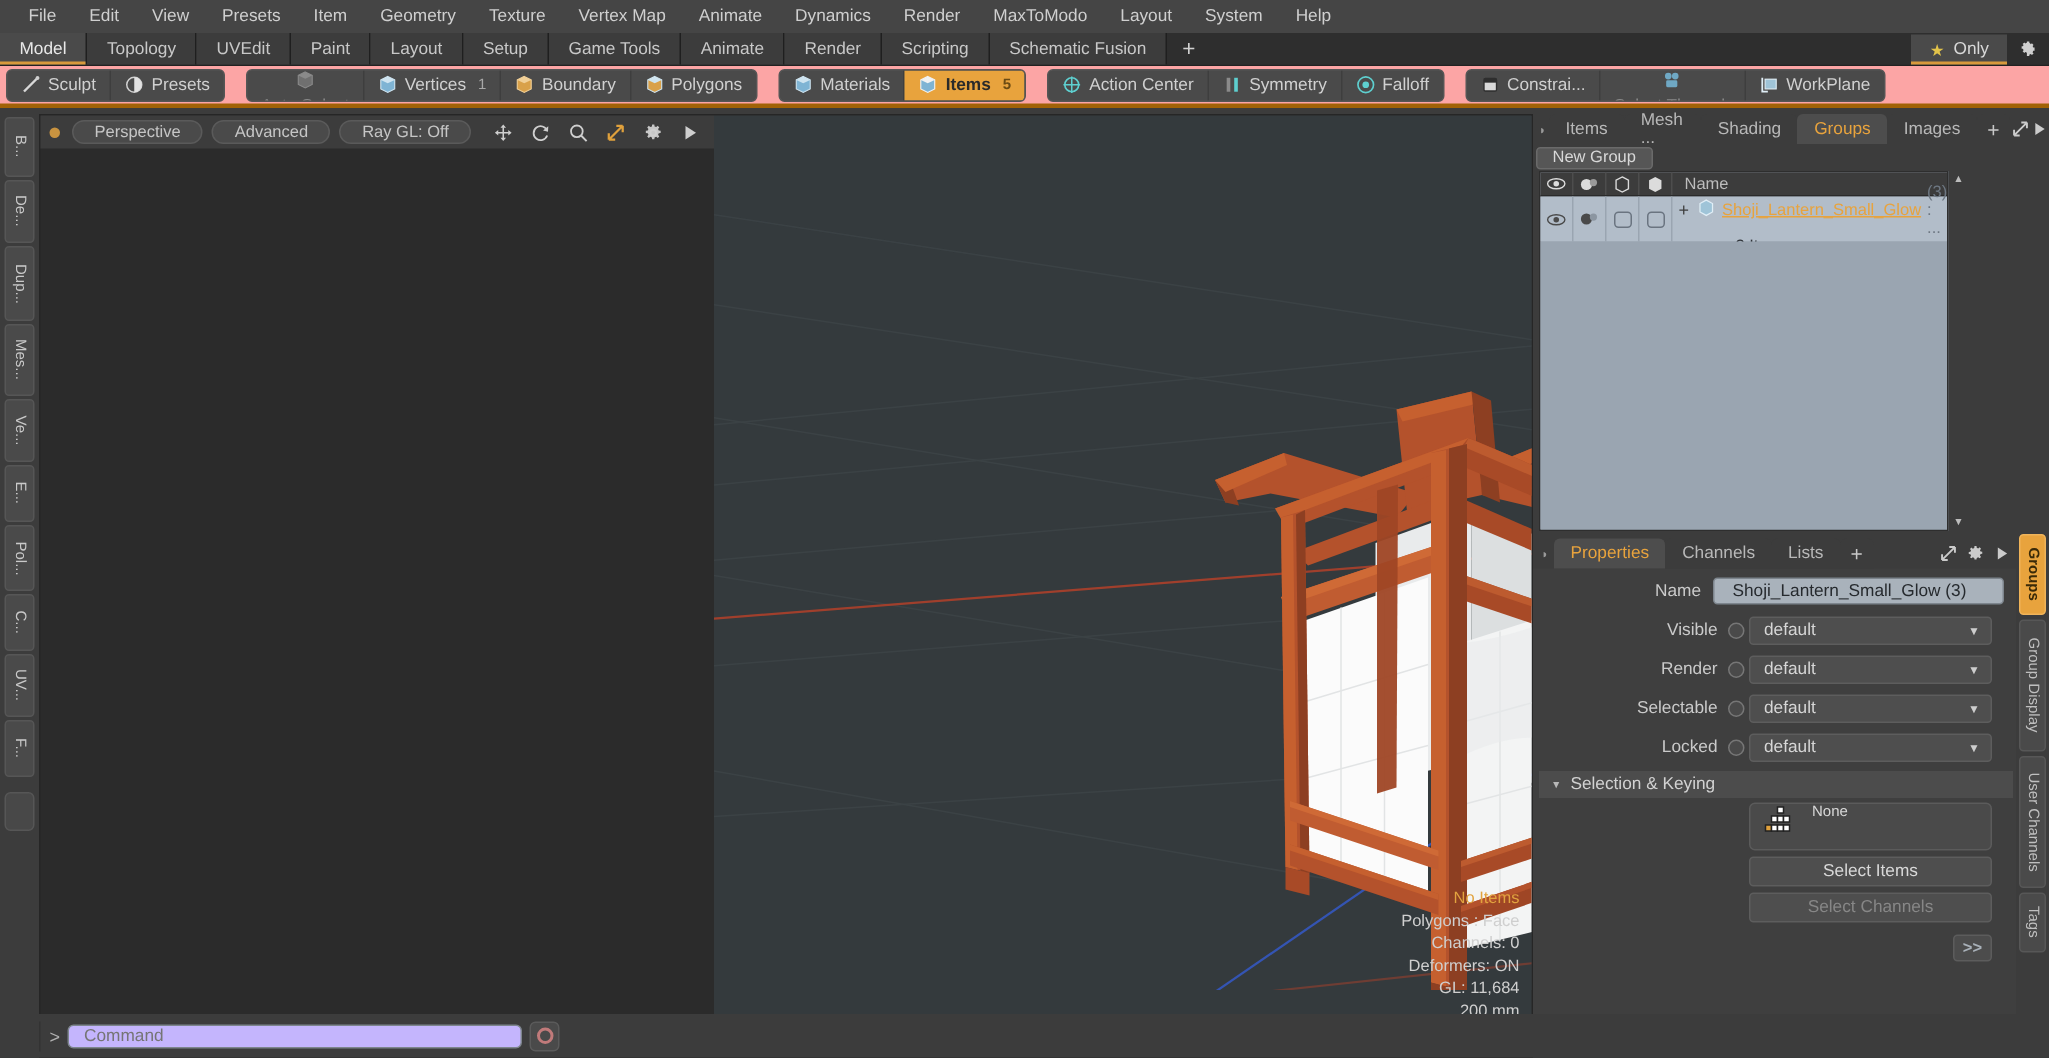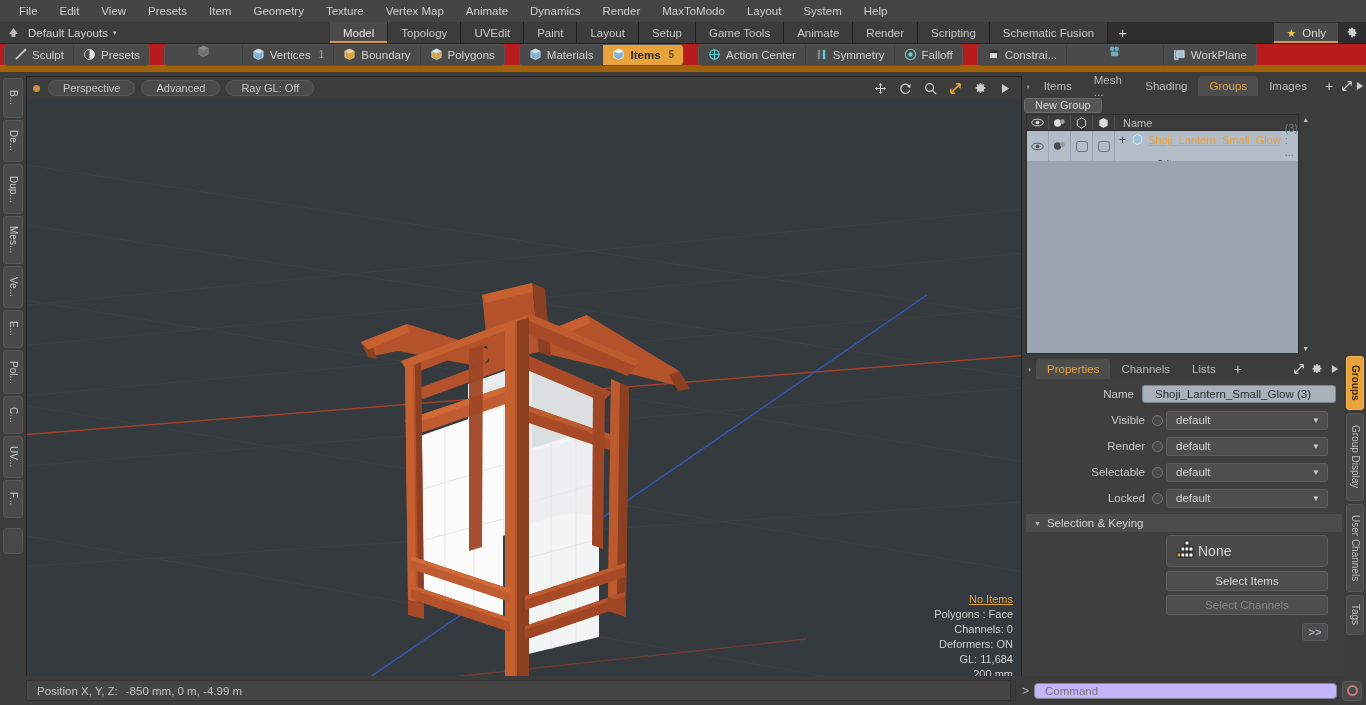--- a/index.html
+++ b/index.html
@@ -30,21 +30,21 @@
   .ltab.sel:after{content:"";position:absolute;left:0;right:0;bottom:0;height:2px;background:#d89a3c;}
   .ltab.plus{background:#2e2e2e;border-right:none;font-size:15px;color:#d0d0d0;padding:0 10px;}
   .lay-right{display:flex;align-items:center;background:#2e2e2e;padding-right:2px;}
   .only-btn{display:flex;align-items:center;gap:6px;background:#4a4a4a;padding:2px 12px 1px;height:20px;
             position:relative;color:#d8d8d8;font-size:11.5px;}
   .only-btn:after{content:"";position:absolute;left:0;right:0;bottom:0;height:2px;background:#d89a3c;}
   .star{color:#e3c44a;font-size:11px;}
   .gear-top{width:26px;height:20px;display:flex;align-items:center;justify-content:center;color:#cfcfcf;font-size:13px;}
 
   
-  .toolrow{height:28px;background:#b91c1c;display:flex;align-items:center;padding:0 4px;gap:4px;border-bottom:7px solid #a16207;}
+  .toolrow{height:28px;background:#fca5a5;display:flex;align-items:center;padding:0 4px;gap:4px;border-bottom:3px solid #a16207;}
   .grp{display:flex;align-items:stretch;background:#4a4a4a;border:1px solid #555;border-radius:4px;height:22px;overflow:hidden;}
   .tbtn{display:flex;align-items:center;gap:5px;padding:0 9px;font-size:11.5px;color:#d0d0d0;border-right:1px solid #3e3e3e;cursor:default;position:relative;}
   .tbtn:last-child{border-right:none;}
   .tbtn.dim{color:#8a8a8a;flex-direction:column;}
   .tbtn.act{background:#e8a33d;color:#2a2a2a;font-weight:bold;}
   .tbtn .num{color:#a8a8a8;font-size:10px;margin-left:3px;}
   .tbtn.act .num{color:#6b4b13;}
   .cube{width:13px;height:13px;position:relative;display:inline-block;}
   .cube svg{display:block;}
   .spacer-sm{width:6px;}
@@ -53,33 +53,33 @@
   .main{position:absolute;top:76px;left:0;right:0;bottom:0;display:flex;}
 
   
   .leftbar{width:26px;background:#3c3c3c;display:flex;flex-direction:column;align-items:center;padding-top:2px;}
   .vtab{width:20px;background:#4a4a4a;border:1px solid #565656;border-radius:3px;margin-bottom:2px;
         color:#c9c9c9;font-size:10px;writing-mode:vertical-rl;text-orientation:mixed;
         padding:6px 0;display:flex;align-items:center;justify-content:center;white-space:nowrap;overflow:hidden;}
   .vtab-sq{width:20px;height:26px;background:#484848;border:1px solid #565656;border-radius:4px;margin-top:8px;}
 
   
-  .vpcol{flex:1;display:flex;flex-direction:column;background:#2b2b2b;border:1px solid #262626;margin:0;justify-content:flex-end;}
+  .vpcol{flex:1;display:flex;flex-direction:row;background:#2b2b2b;border:1px solid #262626;margin:0;justify-content:flex-end;}
   .vphead{height:22px;background:#3c3c3c;display:flex;align-items:center;padding:0 6px;gap:6px;}
   .dot-o{width:7px;height:7px;border-radius:50%;background:#c89340;margin-right:2px;}
   .vpbtn{height:16px;padding:0 14px;display:flex;align-items:center;justify-content:center;
          background:#4a4a4a;border:1px solid #5a5a5a;border-radius:8px;font-size:11px;color:#c6c6c6;}
   .vphead .sp{flex:1;}
   .vpicon{width:19px;height:18px;display:flex;align-items:center;justify-content:center;color:#cfcfcf;}
 
   .viewport{position:relative;flex:1;overflow:hidden;background:#343a3d;}
   .viewport svg{position:absolute;inset:0;}
 
   .stats{position:absolute;right:8px;bottom:22px;text-align:right;font-size:11px;color:#cfcfcf;line-height:15px;}
-  .stats .hl{color:#e2a33f;text-decoration:underline;}
+  .stats .hl{color:#e2a33f;}
 
   
   .rightcol{width:344px;display:flex;flex-direction:column;background:#3c3c3c;}
   .rtabrow{height:20px;display:flex;align-items:stretch;background:#3c3c3c;padding-left:2px;}
   .rtc{width:12px;display:flex;align-items:center;justify-content:center;color:#9a9a9a;font-size:8px;}
   .rtab{padding:0 11px;display:flex;align-items:center;font-size:11.5px;color:#b8b8b8;background:#3c3c3c;
         border-radius:4px 4px 0 0;position:relative;cursor:default;}
   .rtab.sel{background:#4d4d4d;color:#e8a33d;}
   .rtab.plus{font-size:14px;color:#c8c8c8;padding:0 7px;}
   .rtabrow .sp{flex:1;}
@@ -120,21 +120,21 @@
   .tri{font-size:7px;color:#b8b8b8;}
   .ddrow{height:26px;display:flex;align-items:center;padding-right:16px;}
   .ddlabel{width:130px;text-align:right;padding-right:7px;font-size:11.5px;color:#cacaca;}
   .ddcircle{width:11px;height:11px;border-radius:50%;border:1px solid #767676;background:#4a4a4a;flex:0 0 11px;}
   .dd{flex:1;height:19px;background:#4e4e4e;border:1px solid #5d5d5d;border-radius:3px;
       display:flex;align-items:center;justify-content:space-between;padding:0 7px 0 9px;font-size:11.5px;color:#d6d6d6;margin-left:3px;}
   .dd .car{font-size:8px;color:#cdcdcd;}
   .skrow{display:flex;padding-right:16px;margin-top:3px;}
   .sk-pad{width:130px;}
   .sk-col{flex:1;display:flex;flex-direction:column;gap:4px;margin-left:14px;}
-  .sk-none{height:32px;background:#4a4a4a;border:1px solid #5b5b5b;border-radius:4px;display:flex;align-items:center;padding-left:9px;font-size:14px;color:#d8d8d8;}
+  .sk-none{height:32px;background:#4a4a4a;border:1px solid #5b5b5b;border-radius:4px;display:flex;gap:10px;padding-left:9px;font-size:10px;color:#d8d8d8;}
   .sk-btn{height:20px;background:#4e4e4e;border:1px solid #5d5d5d;border-radius:3px;display:flex;align-items:center;justify-content:center;font-size:11.5px;color:#d8d8d8;}
   .sk-btn.dim{color:#878787;}
   .chev{align-self:flex-end;width:26px;height:18px;background:#4c4c4c;border:1px solid #5c5c5c;border-radius:3px;
         display:flex;align-items:center;justify-content:center;color:#a8b0b8;font-size:11px;font-weight:bold;margin-top:4px;}
 
   .rsidebar{width:22px;background:#3c3c3c;display:flex;flex-direction:column;align-items:center;padding-top:2px;}
   .rvtab{width:18px;background:#4a4a4a;border:1px solid #575757;border-radius:3px;margin-bottom:3px;
          color:#bfbfbf;font-size:10px;writing-mode:vertical-rl;text-orientation:mixed;
          padding:7px 0;display:flex;align-items:center;justify-content:center;white-space:nowrap;}
   .rvtab.sel{background:#e8a33d;color:#3a2a08;font-weight:bold;border-color:#f0b45a;}
@@ -168,29 +168,20 @@
     <div class="mi">Animate</div>
     <div class="mi">Dynamics</div>
     <div class="mi">Render</div>
     <div class="mi">MaxToModo</div>
     <div class="mi">Layout</div>
     <div class="mi">System</div>
     <div class="mi">Help</div>
   </div>
 
   <div class="layoutrow">
-    <div class="lay-left">
-      <div class="home-ico">
-        <svg width="13" height="13" viewBox="0 0 13 13">
-            <path d="M6.5 2 L11 8 H8.5 V11 H4.5 V8 H2 Z" fill="#b9b9b9"></path>
-          </svg>
-      </div>
-      <div class="lay-title">Default Layouts</div>
-      <div class="lay-caret">▾</div>
-    </div>
     <div class="lay-tabs">
       <div class="ltab sel">Model</div>
       <div class="ltab">Topology</div>
       <div class="ltab">UVEdit</div>
       <div class="ltab">Paint</div>
       <div class="ltab">Layout</div>
       <div class="ltab">Setup</div>
       <div class="ltab">Game Tools</div>
       <div class="ltab">Animate</div>
       <div class="ltab">Render</div>
@@ -752,24 +743,20 @@
           <div class="rvtab" style="height:88px">Group Display</div>
           <div class="rvtab" style="height:88px">User Channels</div>
           <div class="rvtab" style="height:40px">Tags</div>
         </div>
       </div>
     </div>
   </div>
 
   <div class="botbar">
     <div class="bb-l"></div>
-    <div class="posfield">
-      <span>Position X, Y, Z:</span>
-      <span>-850 mm, 0 m, -4.99 m</span>
-    </div>
     <div class="bb-r">
       <span class="cmd-gt">&gt;</span>
       <input class="cmdfield" placeholder="Command" style="">
       <div class="rec">
           <div class="rec-in"></div>
         </div>
     </div>
   </div>
 
 </div>

